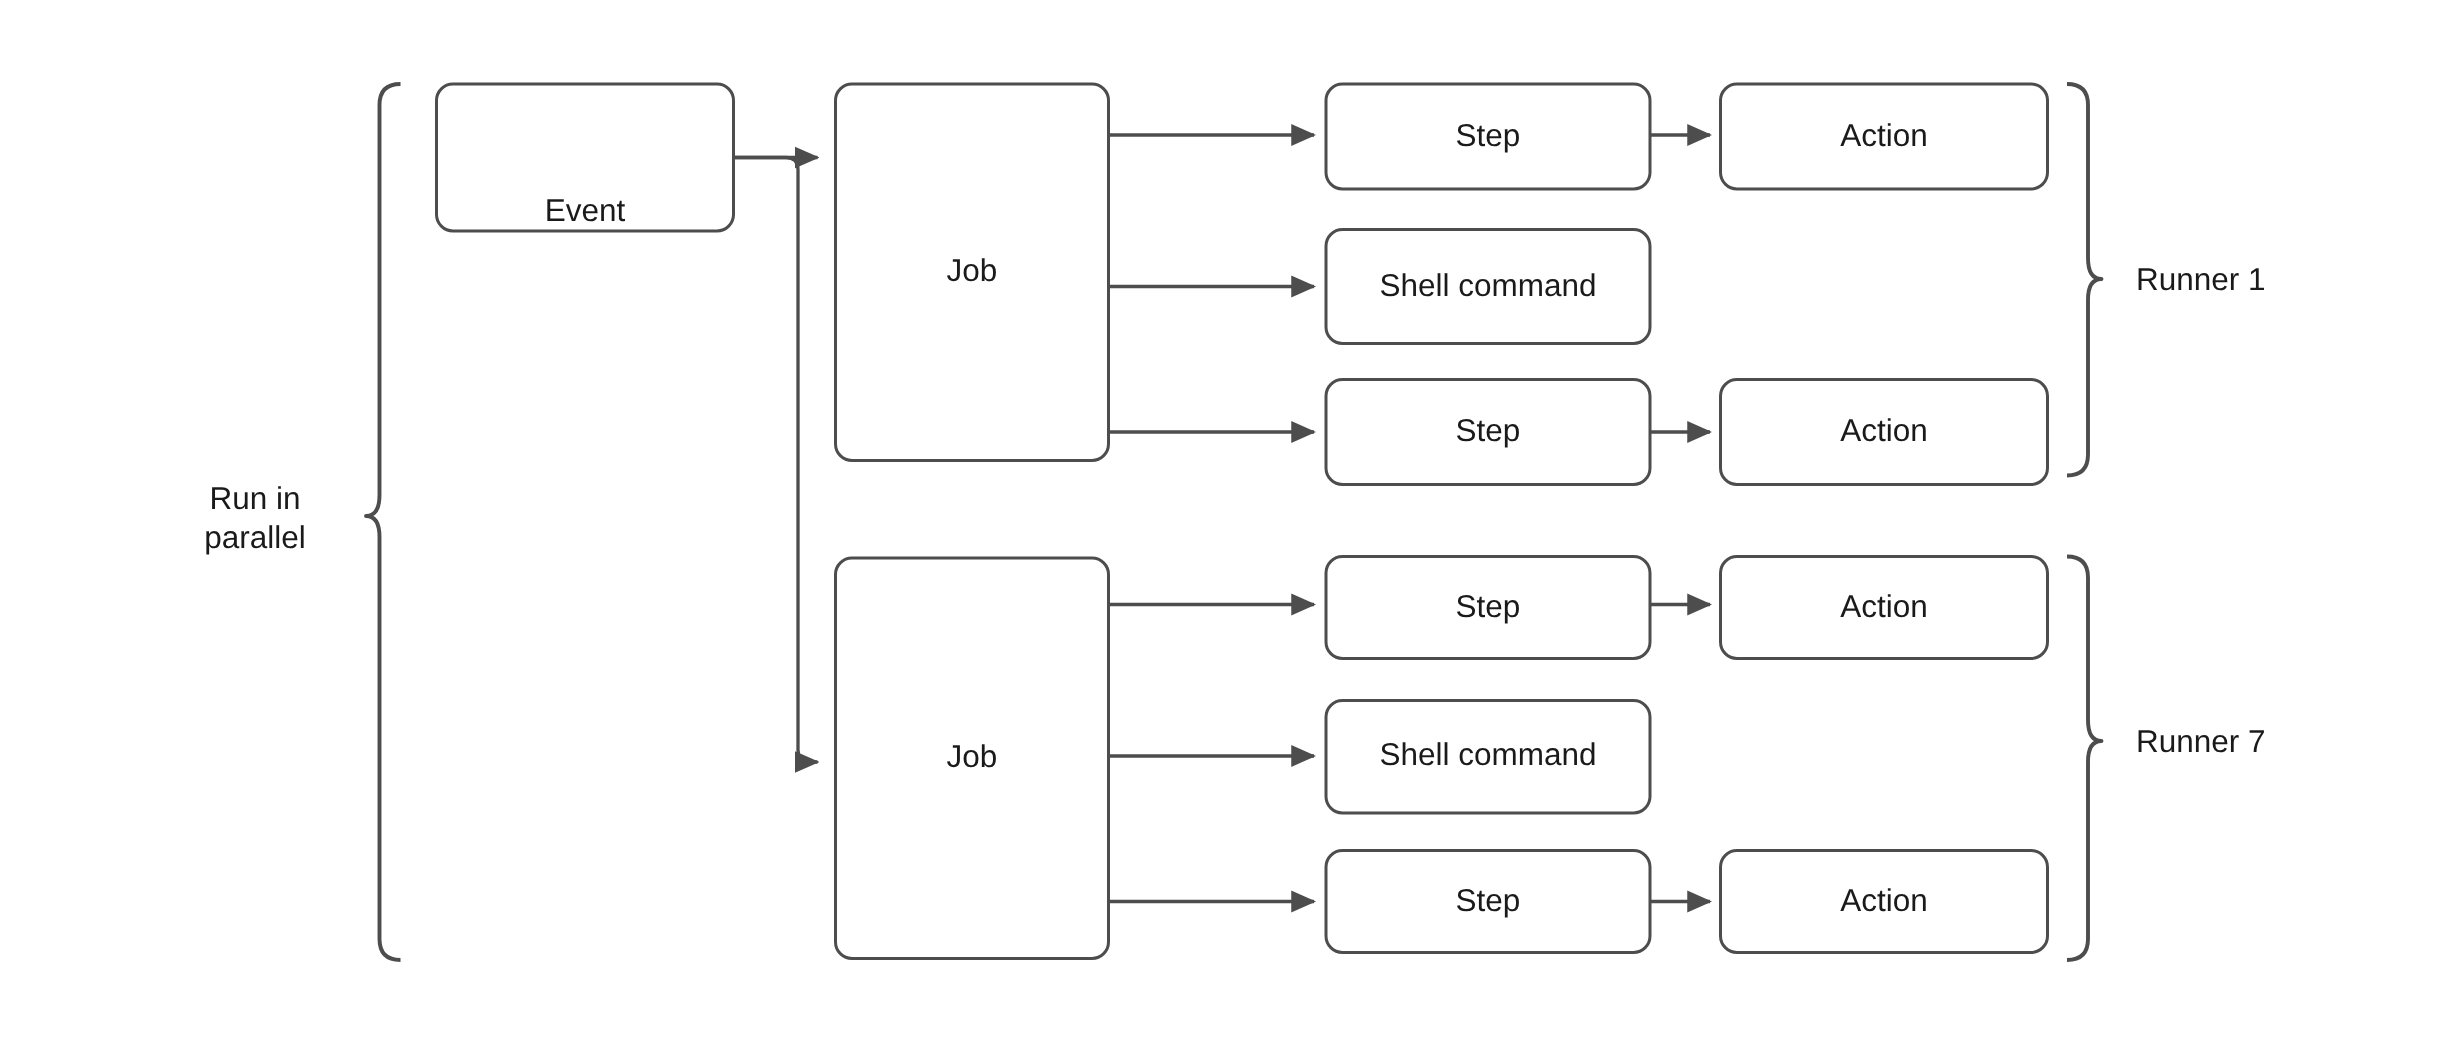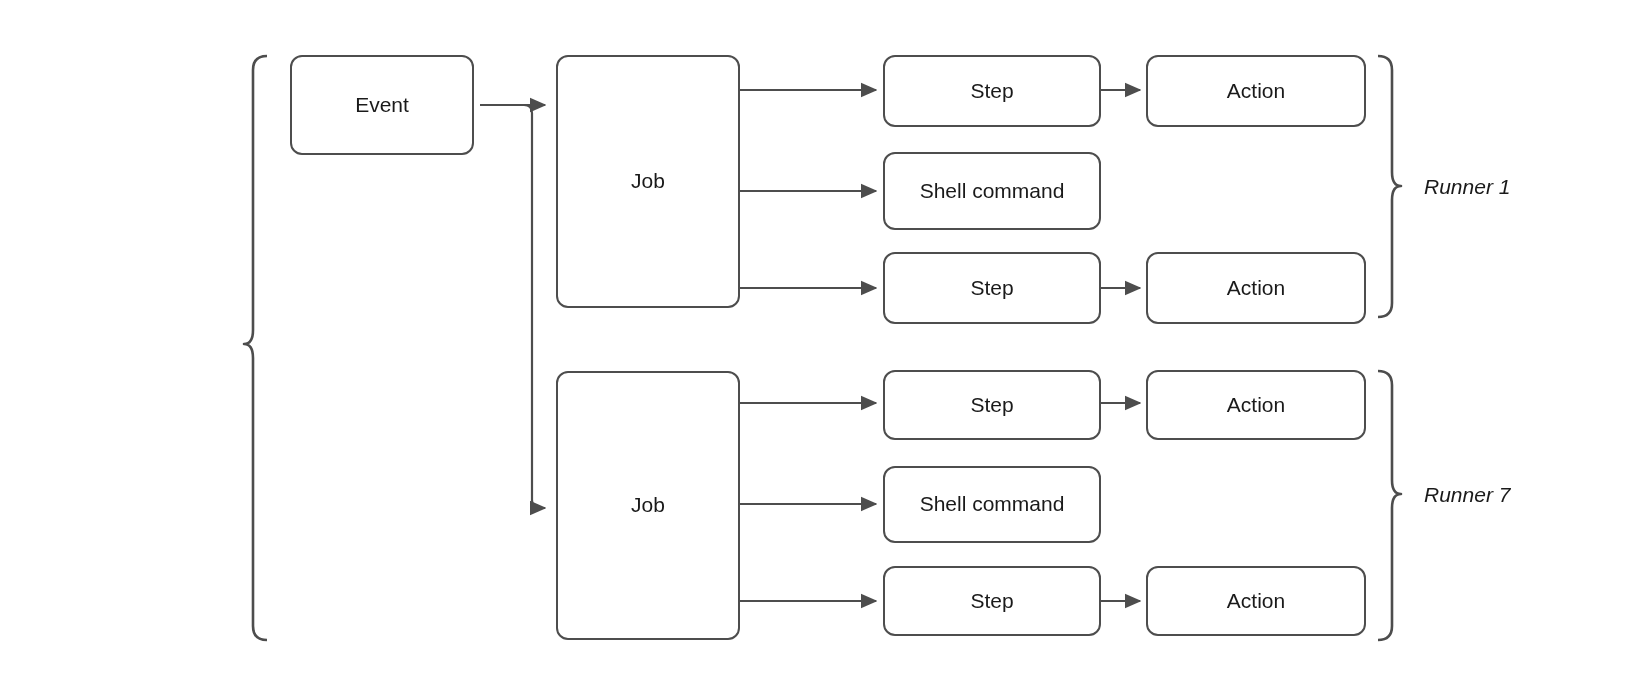--- a/index.html
+++ b/index.html
@@ -41,21 +41,20 @@
     line-height: 1.15;
     white-space: nowrap;
   }
   .brace-label {
     position: absolute;
     color: #1a1a1a;
     font-size: 21px;
     font-family: "Liberation Sans", sans-serif;
     line-height: 1.25;
     white-space: pre;
-    font-style: italic;
   }
   .brace-label.center {
     text-align: center;
   }
 </style>
 </head>
 <body>
 
 <div id="canvas">
 
@@ -105,21 +104,21 @@
       <path d="M 1378 371
                Q 1392 371 1392 385
                L 1392 480
                Q 1392 494 1401 494
                Q 1392 494 1392 508
                L 1392 626
                Q 1392 640 1378 640" stroke-width="2.6"></path>
     </g>
   </svg>
 
-  <div class="node" style="left:290px; top:55px; width:184px; height:100px;">
+  <div class="node" style="left:290px; top:55px; width:200px; height:100px;align-items:flex-end;">
     <span>Event</span>
   </div>
 
   <div class="node" style="left:556px; top:55px; width:184px; height:253px;">
     <span>Job</span>
   </div>
 
   <div class="node" style="left:883px; top:55px; width:218px; height:72px;">
     <span>Step</span>
   </div>
@@ -153,18 +152,20 @@
     <span>Shell command</span>
   </div>
 
   <div class="node" style="left:883px; top:566px; width:218px; height:70px;">
     <span>Step</span>
   </div>
   <div class="node" style="left:1146px; top:566px; width:220px; height:70px;">
     <span>Action</span>
   </div>
 
+  <div class="brace-label center" style="left:110px; top:320px; width:120px;">Run in
+parallel</div>
 
   <div class="brace-label" style="left:1424px; top:174px;">Runner 1</div>
 
   <div class="brace-label" style="left:1424px; top:482px;">Runner 7</div>
 
 </div>
 
 </body></html>

